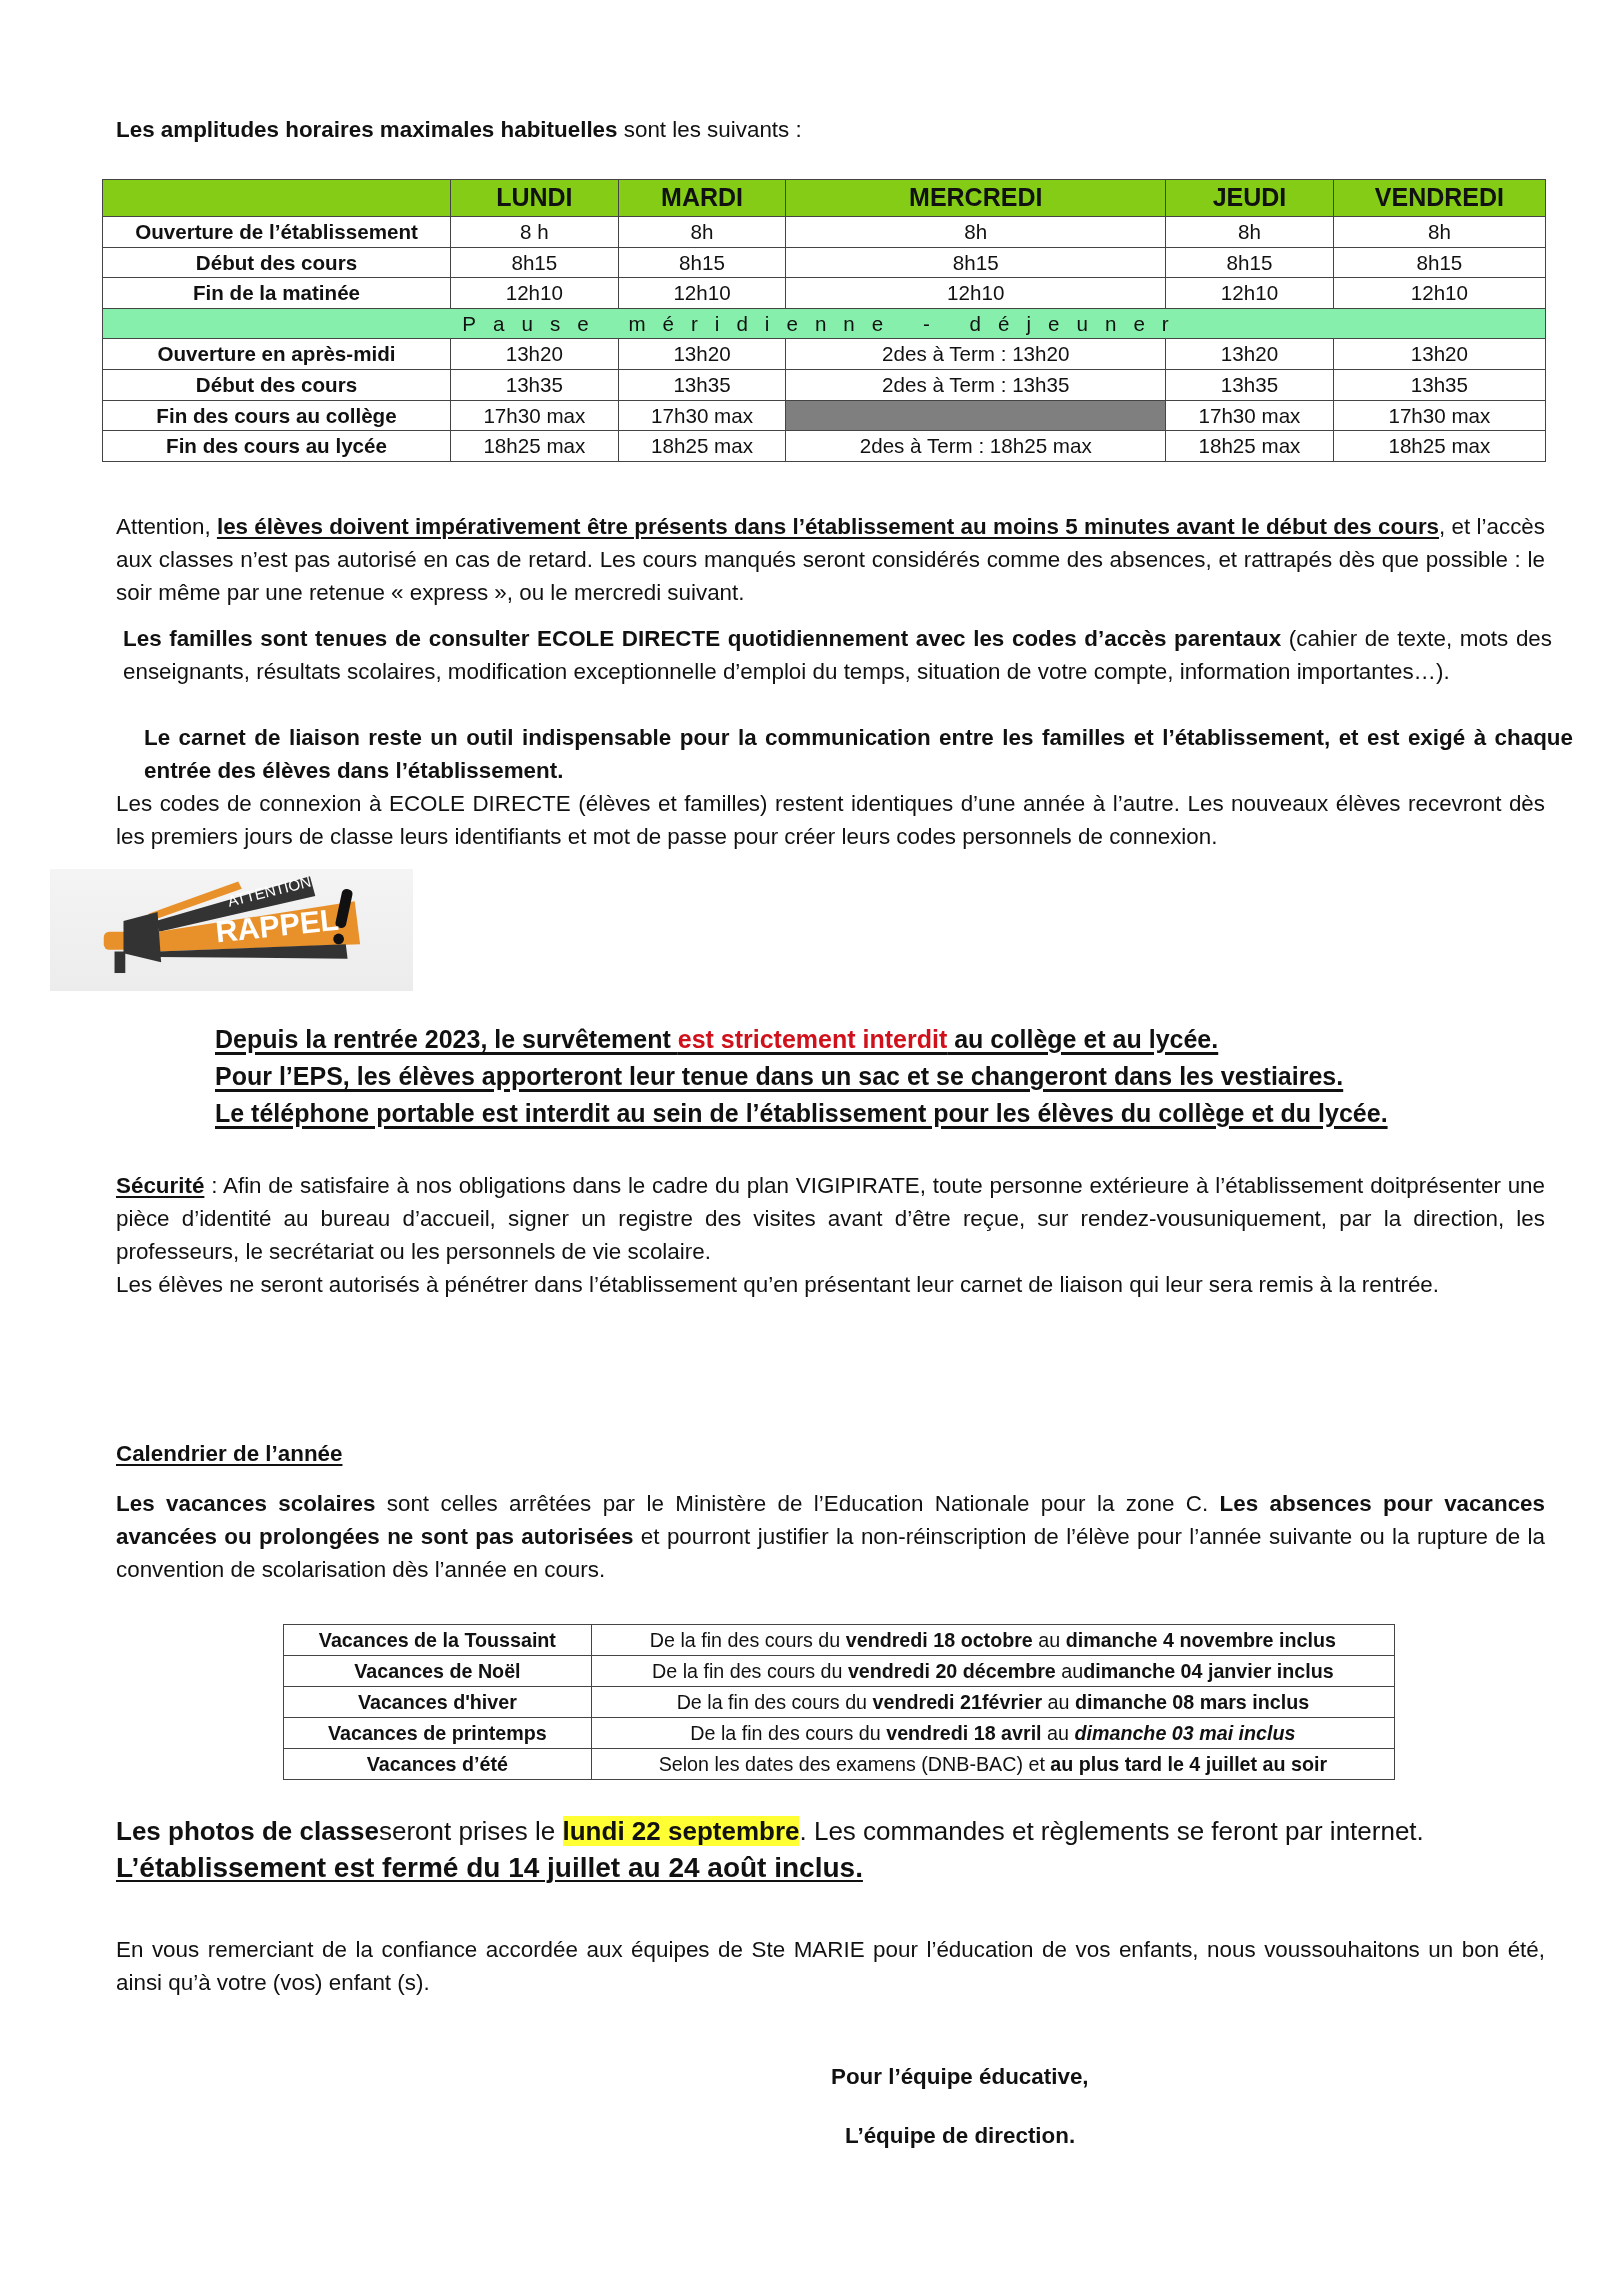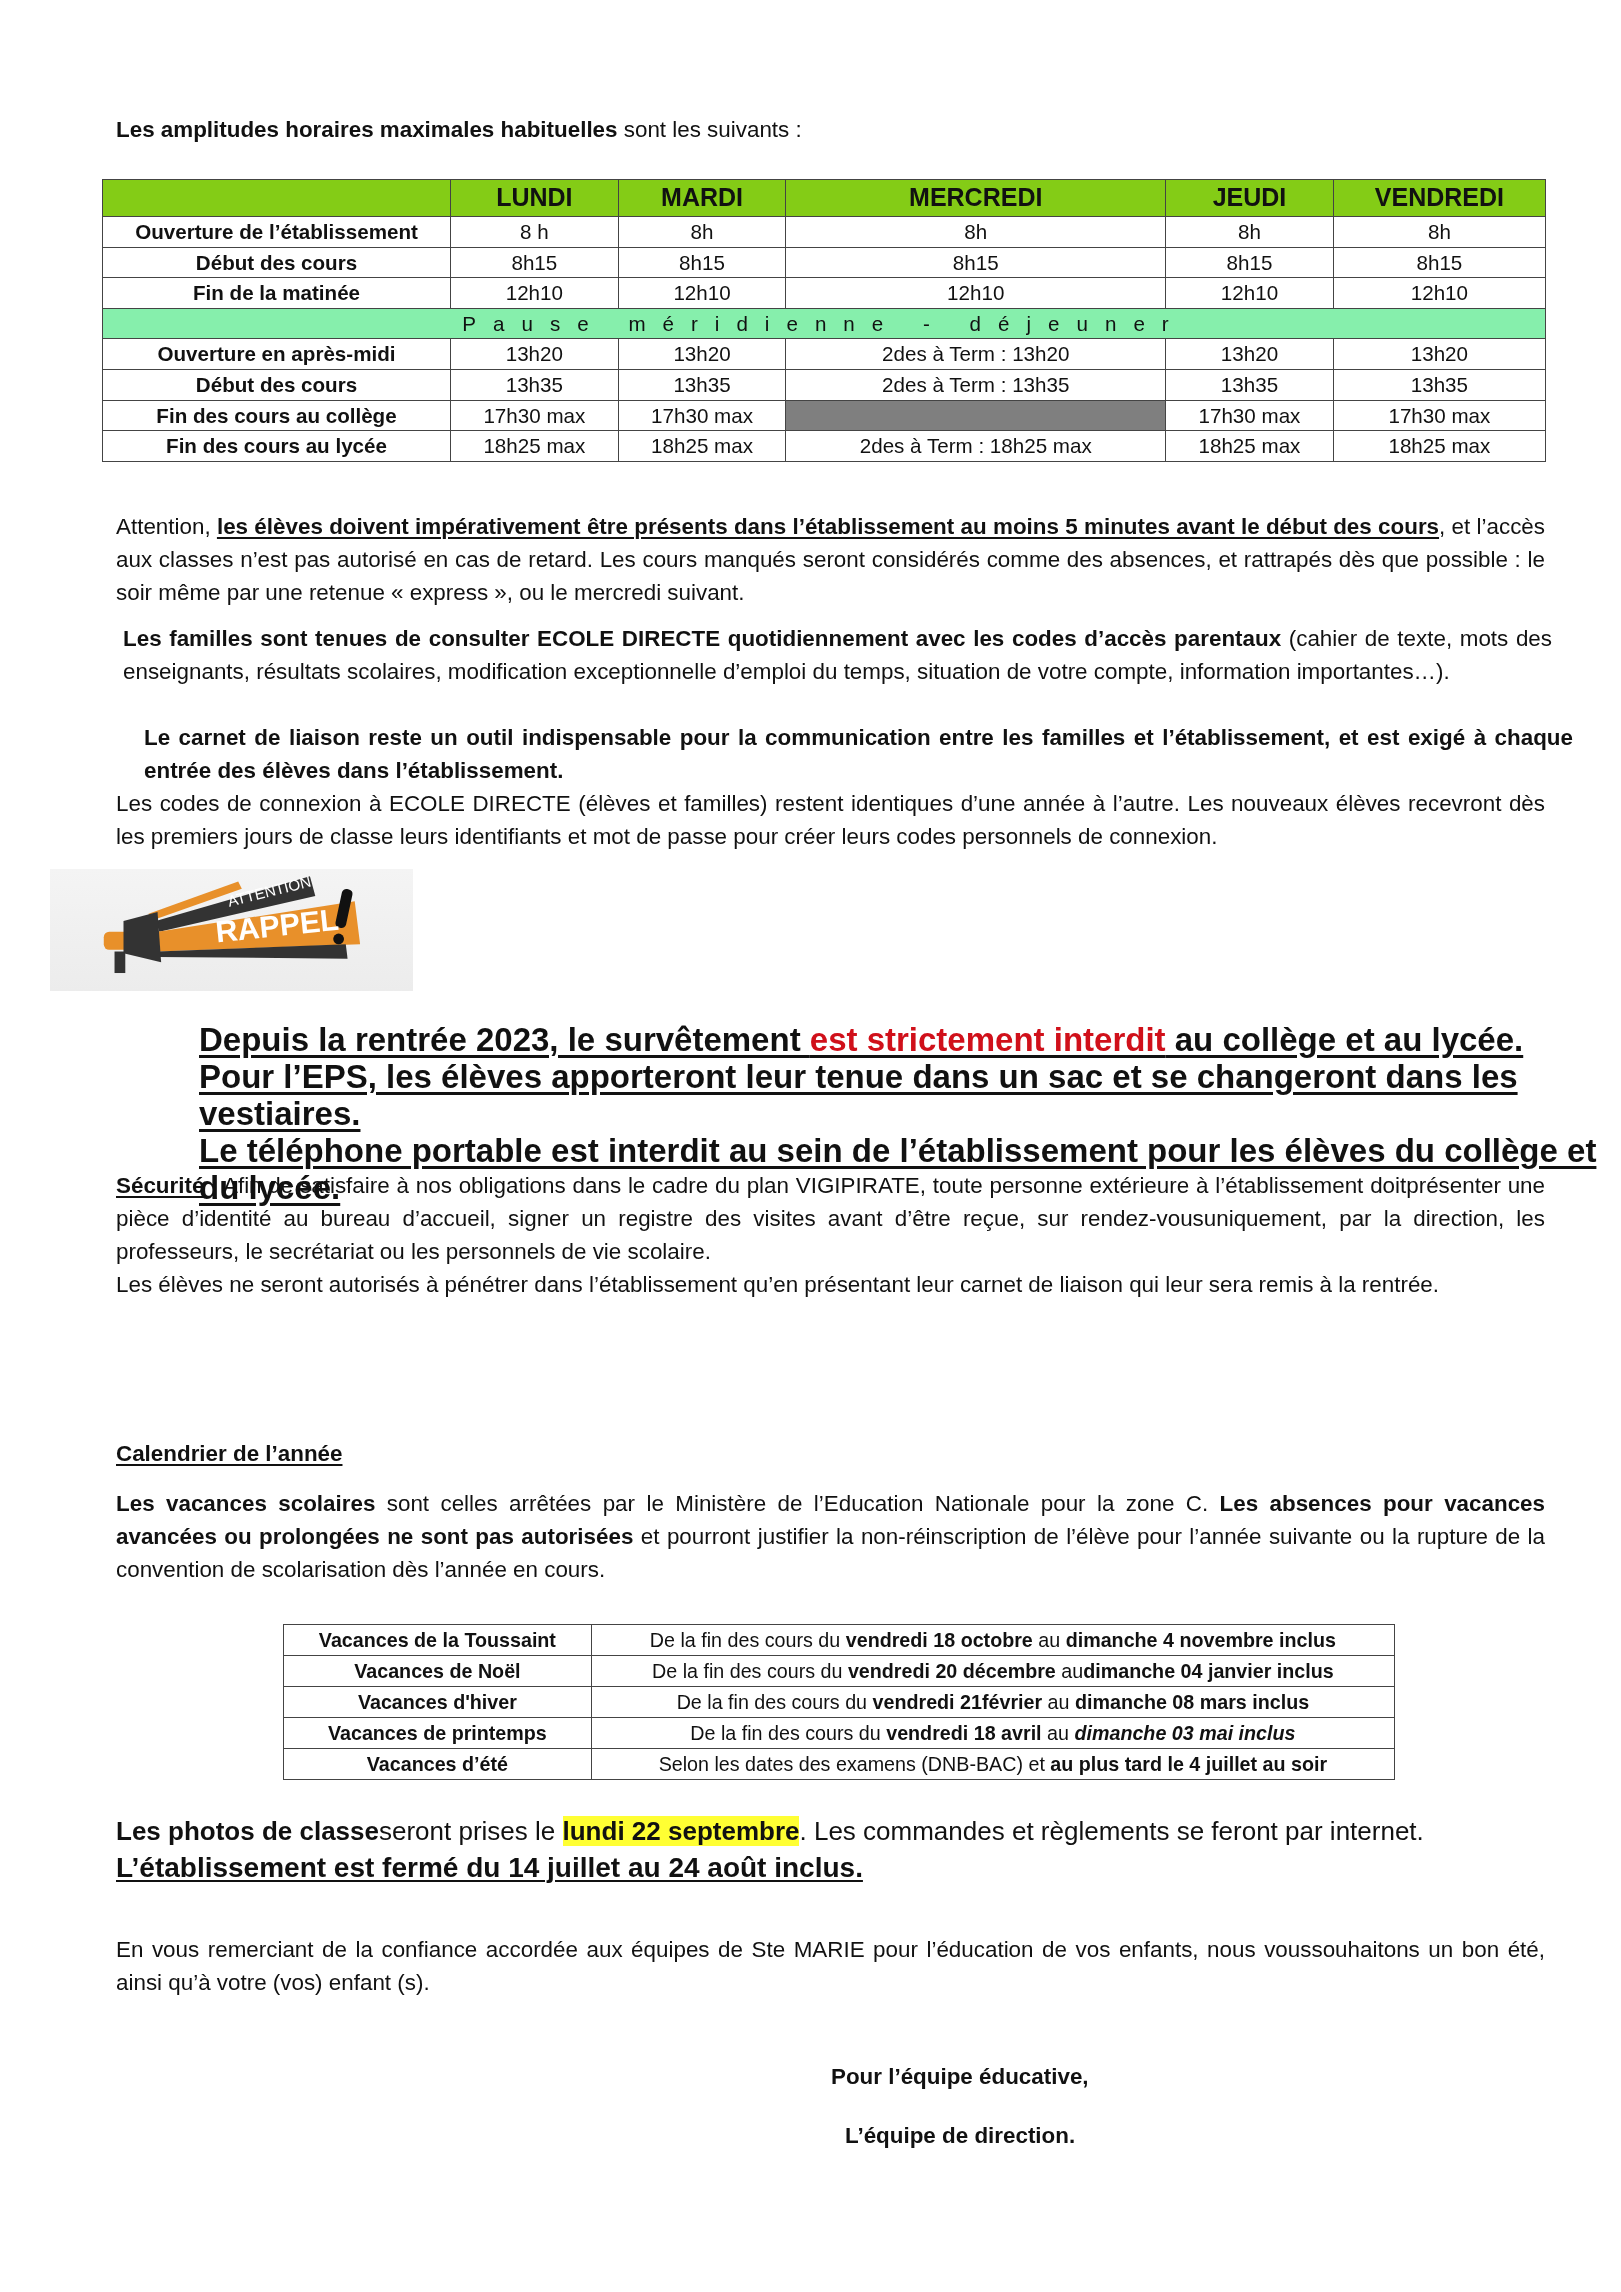--- a/index.html
+++ b/index.html
@@ -22,21 +22,21 @@
 
   
   table.vac { position: absolute; left: 283px; top: 1612px; width: 1112px;
               border-collapse: collapse; font-size: 19.7px; margin-top: 12px; }
   table.vac td { border: 1.8px solid #444; height: 30px; line-height: 30px; padding: 0 5.4px;
                  white-space: nowrap; text-align: center; }
   table.vac td.lab { font-weight: bold; width: 296px; }
 
   .rappel { left: 50px; top: 869px; width: 363px; height: 122px;
             background: linear-gradient(#f4f4f4, #ececec); }
-  .notice { left: 199px; top: 1021px; font-size: 33px; line-height: 37px; font-weight: bold; }
+  .notice { left: 215px; top: 1021px; font-size: 25px; line-height: 37px; font-weight: bold; }
   .notice .line { text-decoration: underline; text-decoration-thickness: 2.7px; text-underline-offset: 3.6px; }
   .red { color: #d0101a; }
   .hl { background: #ffff33; }
 </style>
 </head>
 <body>
 
 <div class="abs p" style="left:116px; top:113px;">
   <span class="b">Les amplitudes horaires maximales habituelles</span><span> sont les suivants :</span>
 </div>

